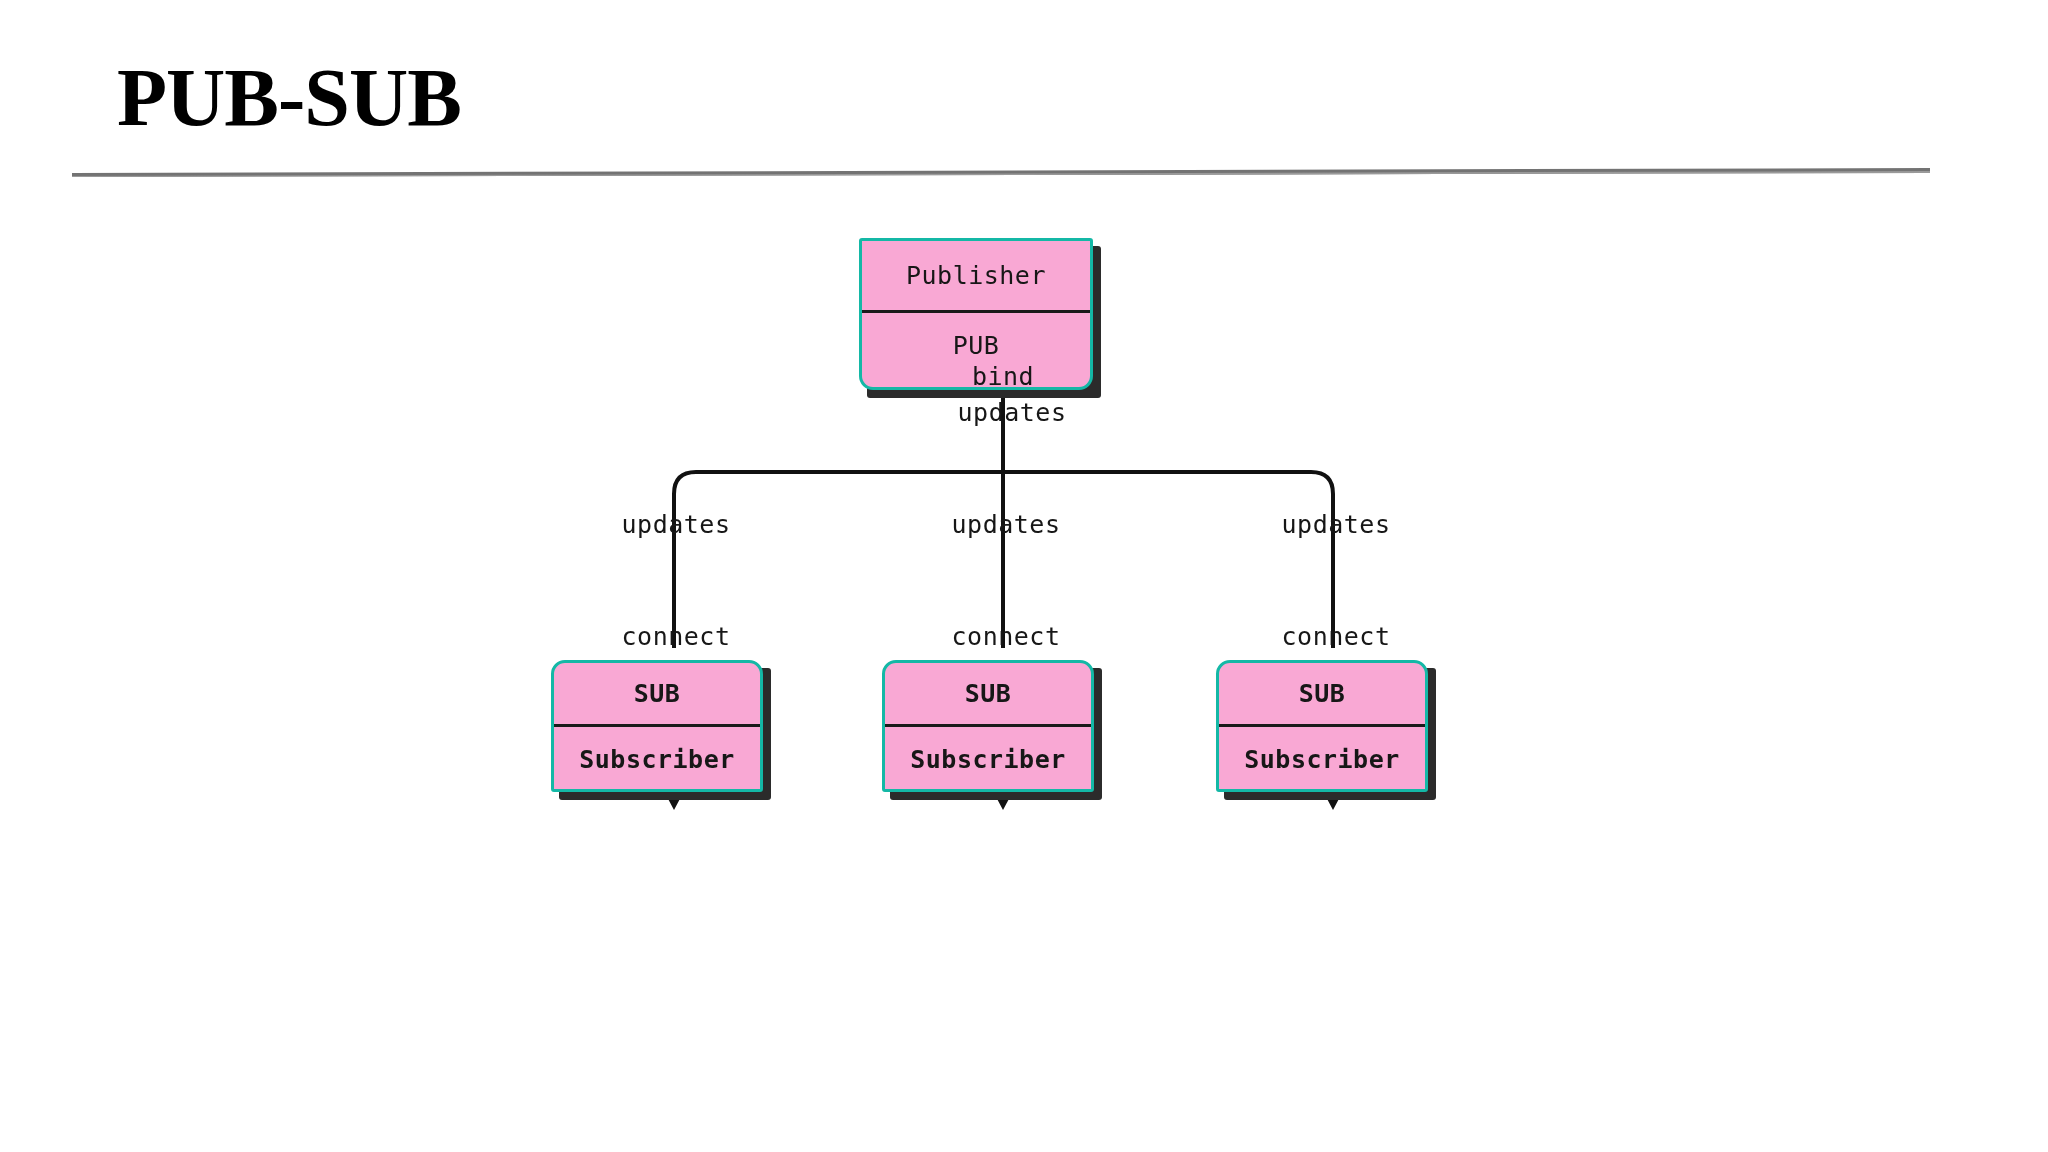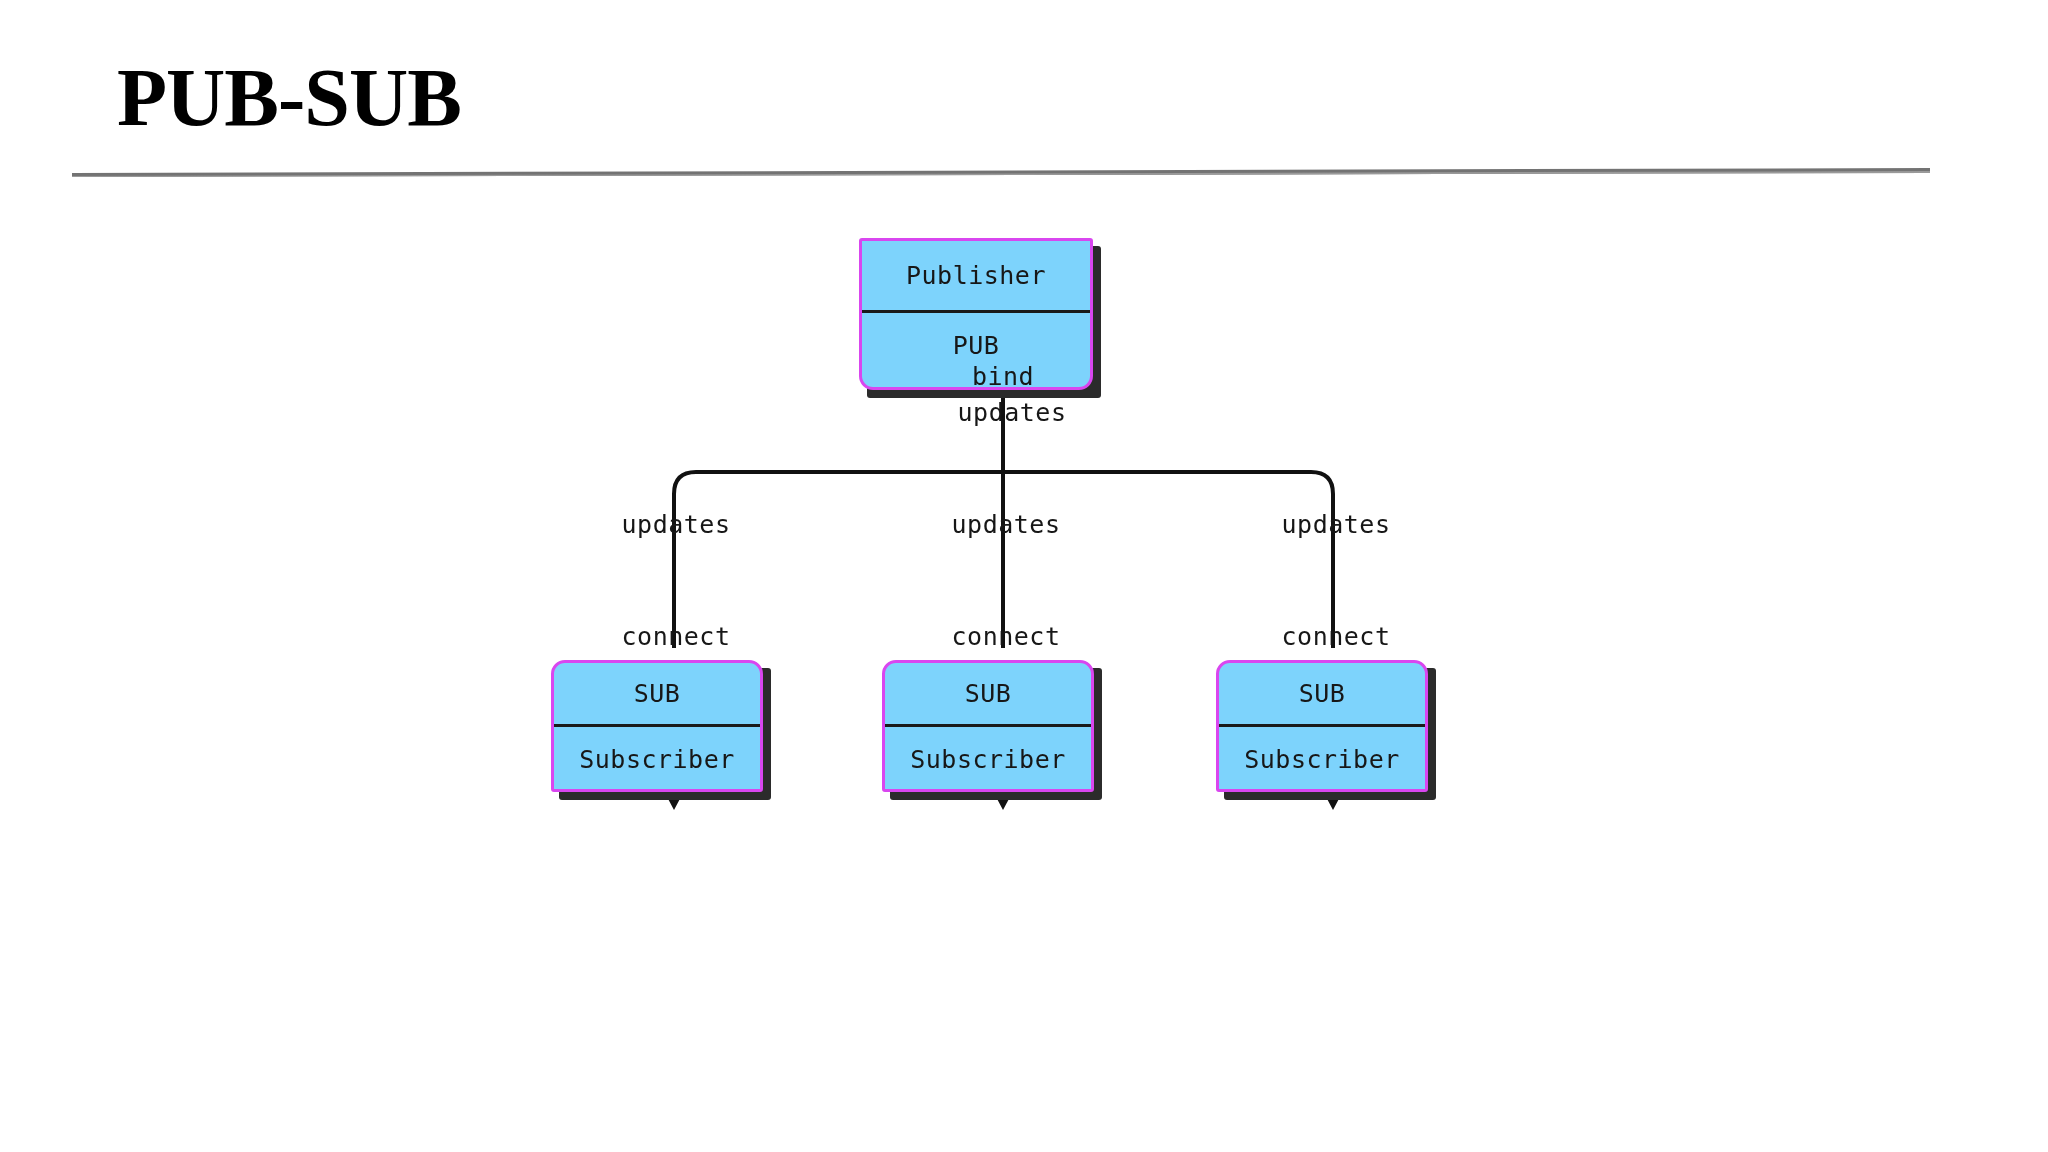--- a/index.html
+++ b/index.html
@@ -46,28 +46,29 @@
     left: 0;
     top: 210px;
     width: 2048px;
     height: 900px;
   }
 
   
   .node-box {
     position: absolute;
     box-sizing: border-box;
-    background: #7dd3fc;
-    border: 3px solid #d946ef;
+    background: #f9a8d4;
+    border: 3px solid #14b8a6;
   }
   .node-box.pub-box {
     border-radius: 3px 3px 14px 14px;
   }
   .node-box.sub-box {
     border-radius: 14px 14px 3px 3px;
+    font-weight: bold;
   }
   .node-shadow {
     position: absolute;
     background: #2b2b2b;
     border-radius: 3px;
     z-index: 0;
   }
   .node-box .cell {
     box-sizing: border-box;
     width: 100%;

